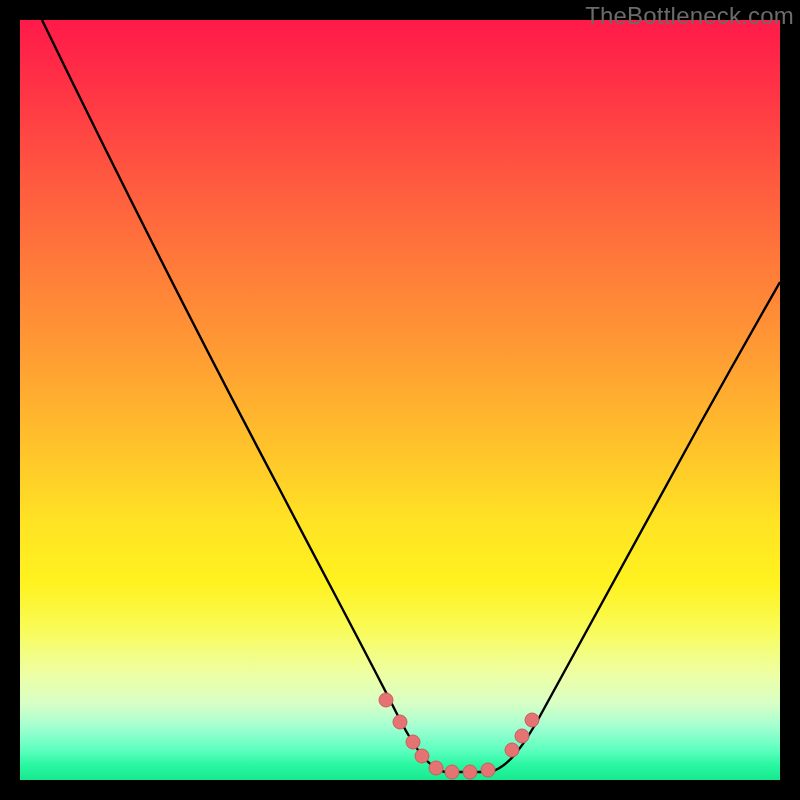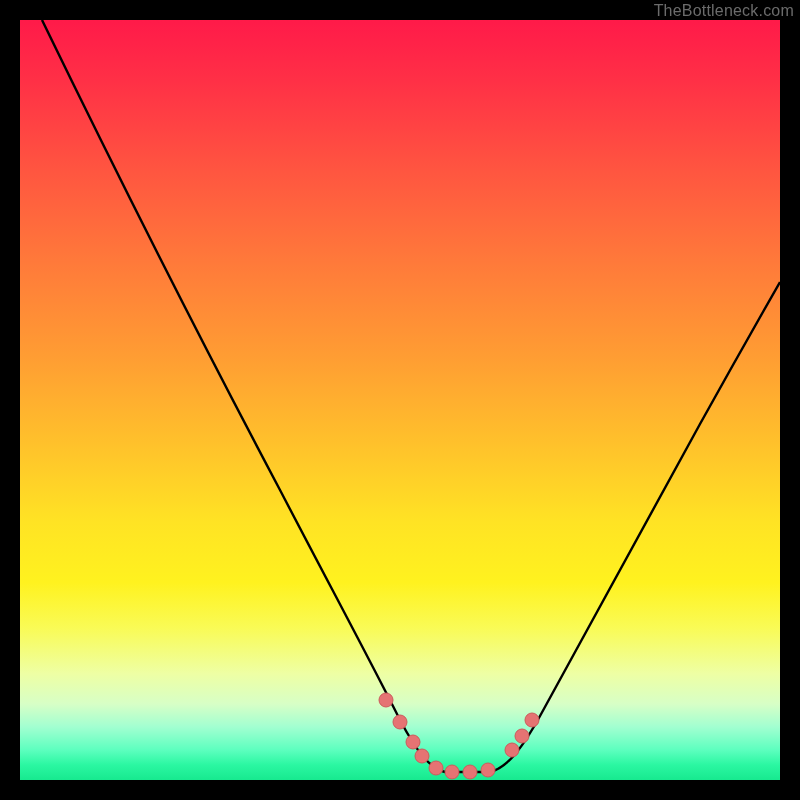--- a/index.html
+++ b/index.html
@@ -52,21 +52,21 @@
     position: absolute;
     inset: 0;
     width: 760px;
     height: 760px;
   }
   .watermark {
     position: absolute;
     top: 2px;
     right: 6px;
     color: #6b6b6b;
-    font-size: 16px;
+    font-size: 24px;
     font-weight: 500;
     letter-spacing: 0.2px;
     user-select: none;
   }
 </style>
 </head>
 <body>
 
 <div class="frame">
 

